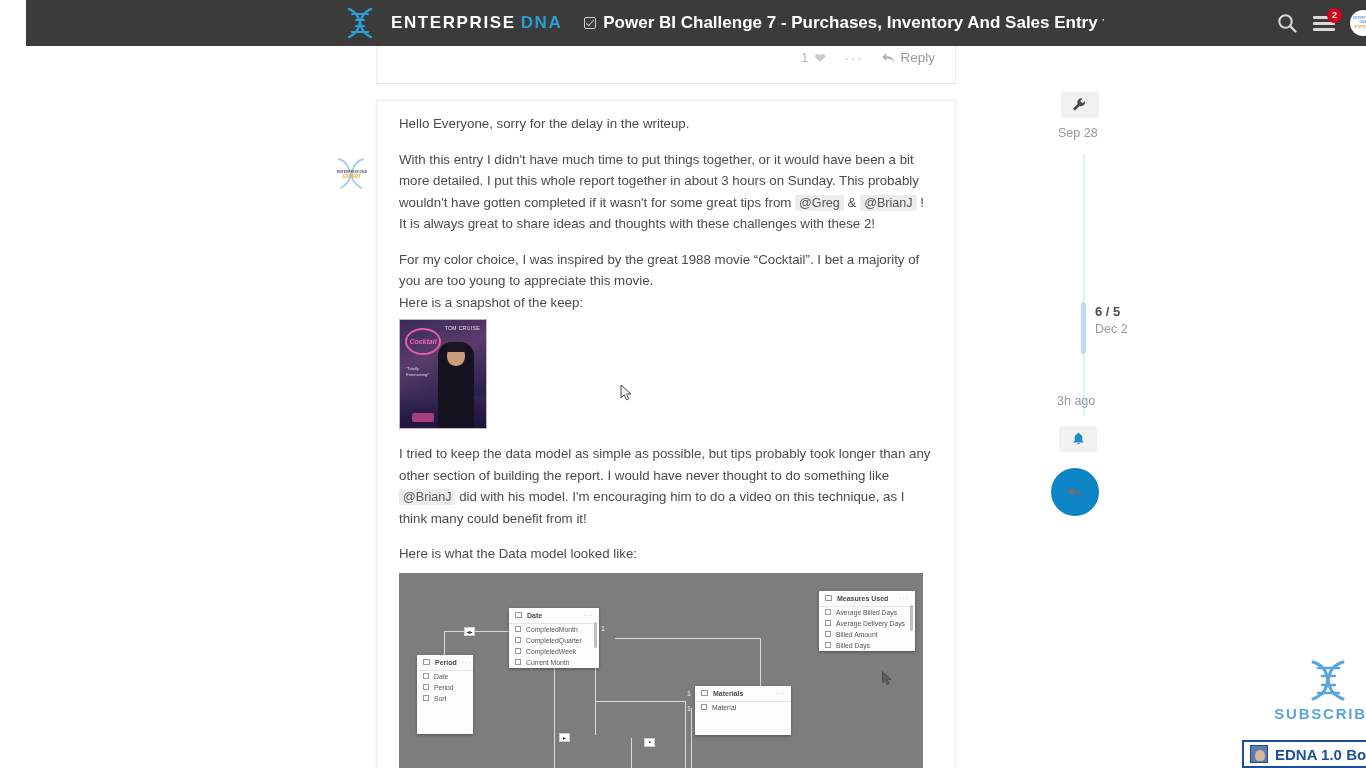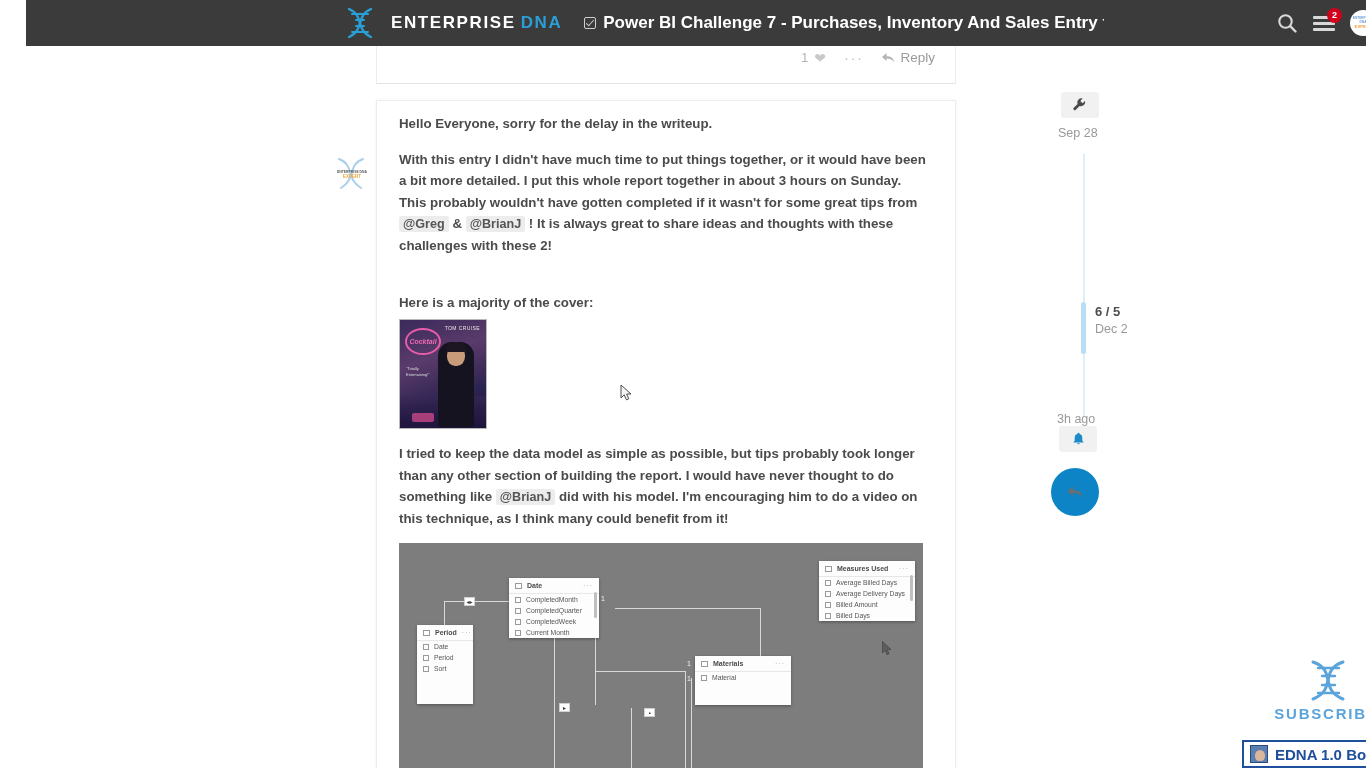--- a/index.html
+++ b/index.html
@@ -96,21 +96,21 @@
   .post-head {
     display: flex; align-items: baseline; padding: 12px 20px 0 22px;
   }
   .username { font-size: 13.5px; font-weight: bold; color: #4d4d4d; }
   .shield { margin-left: 5px; color: #9a9a9a; font-size: 11px; }
   .user-title { margin-left: 12px; font-size: 13px; color: #9c9c9c; }
   .post-time { margin-left: auto; font-size: 12.5px; color: #a8a8a8; }
 
   .post-body { padding: 12px 24px 0 22px; }
   .post-body p {
-    font-size: 13.3px; line-height: 1.62; color: #4b4b4b; margin-bottom: 14px; font-weight: bold;
+    font-size: 13.3px; line-height: 1.62; color: #4b4b4b; margin-bottom: 14px;
   }
   .mention {
     background: #ececec; color: #555; border-radius: 2px; padding: 1px 4px; font-size: 12.6px;
   }
   .poster-img {
     width: 88px; height: 110px; margin: 4px 0 14px 0; display: block;
     border: 1px solid #b9b9b9; position: relative; overflow: hidden;
     background: linear-gradient(160deg,#3a2a5a 0%, #5a3b6b 35%, #2c2350 70%, #1d1a3a 100%);
   }
   .poster-img .ptitle {
@@ -188,21 +188,21 @@
     font-size: 13px; color: #4a4a4a; cursor: pointer;
   }
   .tl-date-top { position: absolute; left: 7px; top: 34px; font-size: 12.5px; color: #999; }
   .tl-bar-bg { position: absolute; left: 32px; top: 62px; width: 2px; height: 262px; background: #dfeff8; }
   .tl-handle {
     position: absolute; left: 30px; top: 210px; width: 5px; height: 52px;
     background: #b9ddf2; border-radius: 3px; cursor: pointer;
   }
   .tl-pos { position: absolute; left: 44px; top: 212px; font-size: 13px; font-weight: bold; color: #4d4d4d; }
   .tl-date { position: absolute; left: 44px; top: 230px; font-size: 12.5px; color: #999; }
-  .tl-ago { position: absolute; left: 6px; top: 320px; font-size: 12.5px; color: #999; }
+  .tl-ago { position: absolute; left: 6px; top: 302px; font-size: 12.5px; color: #999; }
   .tl-bell {
     position: absolute; left: 8px; top: 334px; width: 38px; height: 26px;
     background: #f1f1f1; border-radius: 3px; display: flex; align-items: center; justify-content: center;
     font-size: 13px; color: #1e8bc9; cursor: pointer;
   }
   .fab {
     position: absolute; left: 0px; top: 376px; width: 48px; height: 48px; border-radius: 50%;
     background: #0c84c6; display: flex; align-items: center; justify-content: center;
     color: #6a6a6a; font-size: 17px; cursor: pointer;
   }
@@ -312,35 +312,36 @@
       </div>
     </div>
 
     <div class="post-card">
 
       <div class="post-body">
         <p>Hello Everyone, sorry for the delay in the writeup.</p>
 
         <p><span>With this entry I didn't have much time to put things together, or it would have been a bit more detailed. I put this whole report together in about 3 hours on Sunday. This probably wouldn't have gotten completed if it wasn't for some great tips from </span><span class="mention">@Greg</span><span> &amp; </span><span class="mention">@BrianJ</span><span> ! It is always great to share ideas and thoughts with these challenges with these 2!</span></p>
 
-        <p style="margin-bottom:6px;"><br><span>Here is a majority of the cover:</span></p>
+        <p style="margin-bottom:6px;"><span>For my color choice, I was inspired by the great 1988 movie “Cocktail”. I bet a majority of you are too young to appreciate this movie.</span><br><span>Here is a snapshot of the keep:</span></p>
 
         <div class="poster-img">
           <div class="ptitle">Cocktail</div>
           <div class="pcruise">TOM CRUISE</div>
           <div class="bar"></div>
           <div class="neon"></div>
           <div class="figure"></div>
           <div class="face"></div>
           <div class="hair"></div>
           <div class="quote">"Totally Entertaining!"</div>
         </div>
 
         <p><span>I tried to keep the data model as simple as possible, but tips probably took longer than any other section of building the report. I would have never thought to do something like </span><span class="mention">@BrianJ</span><span> did with his model. I'm encouraging him to do a video on this technique, as I think many could benefit from it!</span></p>
 
+        <p style="margin-bottom:8px;">Here is what the Data model looked like:</p>
 
         <div class="model-img">
 
           <div class="ln" style="left:45px;top:58px;width:85px;height:1px;"></div>
           <div class="ln" style="left:45px;top:58px;width:1px;height:38px;"></div>
           <div class="ln" style="left:196px;top:62px;width:1px;height:100px;"></div>
           <div class="ln" style="left:155px;top:95px;width:1px;height:150px;"></div>
           <div class="ln" style="left:196px;top:128px;width:90px;height:1px;"></div>
           <div class="ln" style="left:286px;top:128px;width:1px;height:110px;"></div>
           <div class="ln" style="left:216px;top:65px;width:145px;height:1px;"></div>

